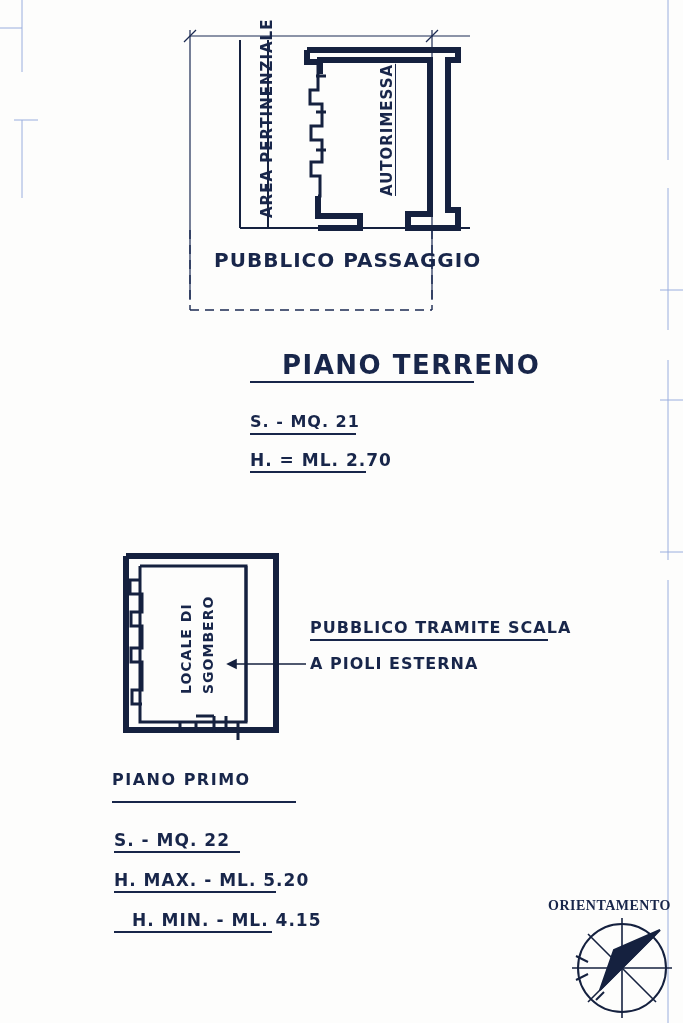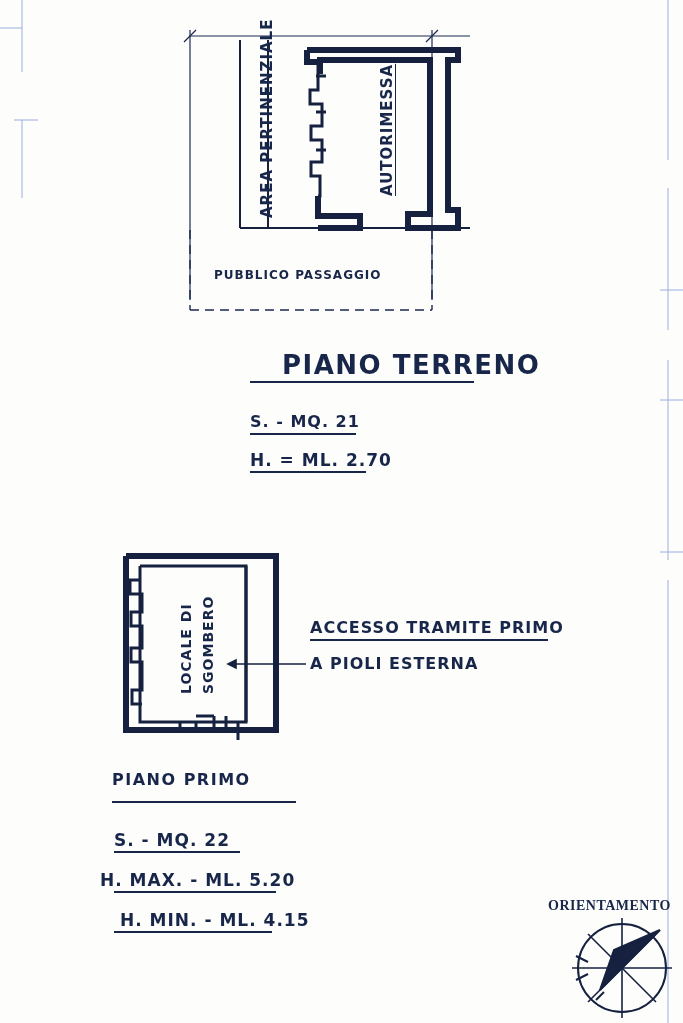--- a/index.html
+++ b/index.html
@@ -54,22 +54,22 @@
     text-underline-offset: 3px;
   }
   .t-sito1 {
     left: 214px;
     top: 238px;
     font-size: 16px;
     letter-spacing: 1px;
   }
   .t-sito2 {
     left: 214px;
-    top: 268px;
-    font-size: 12px;
+    top: 248px;
+    font-size: 20px;
     letter-spacing: 1px;
   }
   .t-piano-terreno {
     left: 250px;
     top: 350px;
     font-size: 26px;
     letter-spacing: 1.5px;
     margin-left: 32px;
   }
   .t-pt-s {
@@ -120,27 +120,27 @@
     font-size: 16px;
     letter-spacing: 1.5px;
   }
   .t-pp-s {
     left: 114px;
     top: 830px;
     font-size: 17px;
     letter-spacing: 1px;
   }
   .t-pp-hmax {
-    left: 100px;
+    left: 114px;
     top: 870px;
     font-size: 17px;
     letter-spacing: 1px;
   }
   .t-pp-hmin {
-    left: 120px;
+    left: 132px;
     top: 910px;
     font-size: 17px;
     letter-spacing: 1px;
   }
   .t-orientamento {
     left: 548px;
     top: 898px;
     font-size: 14px;
     letter-spacing: 0.5px;
     font-family: Liberation Serif, serif;
@@ -261,21 +261,21 @@
   <div class="hand t-autorimessa">AUTORIMESSA</div>
   <div class="hand t-sito2">PUBBLICO PASSAGGIO</div>
 
   <div class="hand t-piano-terreno">PIANO TERRENO</div>
   <div class="hand t-pt-s">S. - MQ. 21</div>
   <div class="hand t-pt-h">H. = ML. 2.70</div>
 
   <div class="hand t-locale1">LOCALE DI</div>
   <div class="hand t-locale2">SGOMBERO</div>
 
-  <div class="hand t-accesso1">ACCESSO TRAMITE PRIMO</div>
+  <div class="hand t-accesso1">PUBBLICO TRAMITE SCALA</div>
   <div class="hand t-accesso2">A PIOLI ESTERNA</div>
 
   <div class="hand t-piano-primo">PIANO PRIMO</div>
   <div class="hand t-pp-s">S. - MQ. 22</div>
   <div class="hand t-pp-hmax">H. MAX. - ML. 5.20</div>
   <div class="hand t-pp-hmin">H. MIN. - ML. 4.15</div>
 
   <div class="hand t-orientamento">ORIENTAMENTO</div>
 
 </div>

